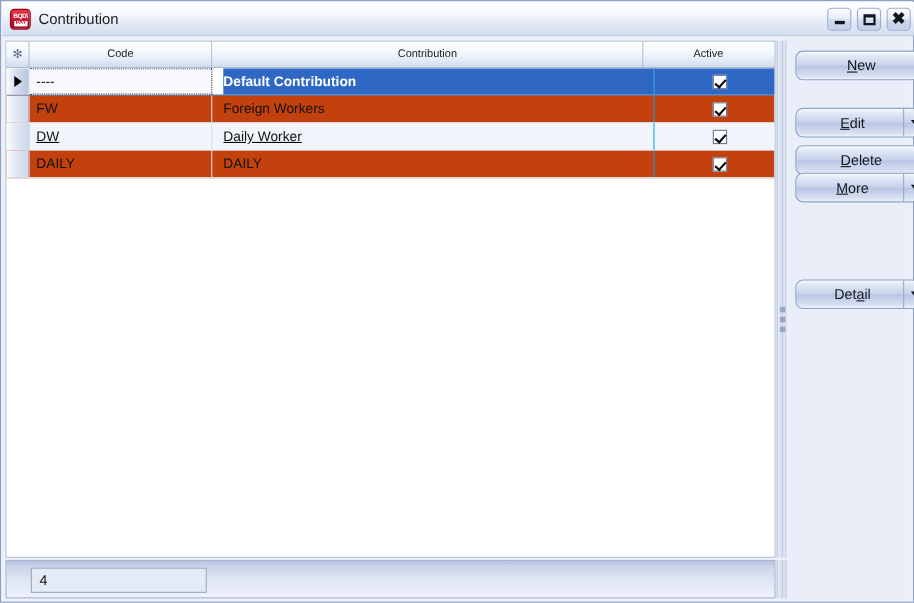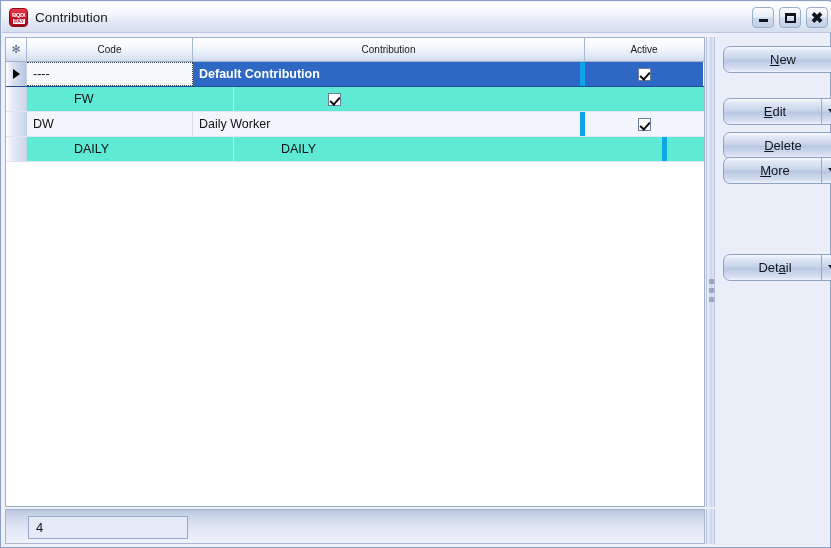--- a/index.html
+++ b/index.html
@@ -185,26 +185,26 @@
     white-space: nowrap;
     height: 100%;
   }
   .cell.c-ind {
     width: 21px; min-width: 21px;
     justify-content: center;
     border-right: 1px solid #c5d0e2;
     background: linear-gradient(to right, #ffffff 0%, #e7ecf7 30%, #ccd6ea 100%);
   }
   .cell.c-code { width: 166px; min-width: 166px; padding-left: 6px; border-right: 1px solid #d7dfec; }
-  .cell.c-desc { width: 392px; min-width: 392px; padding-left: 6px; border-right: 5px solid #0ea5e9; }
+  .cell.c-desc { width: 392px; min-width: 392px; padding-left: 0; border-right: 1px solid #0ea5e9; margin-left: 10px; }
   .cell.c-active { width: 118px; min-width: 118px; justify-content: center; }
 
   .row.alt-a { background: #ffffff; }
-  .row.alt-b { background: #5eead4; gap: 41px; }
-  .row.even-shade { background: #f2f6fc; }
+  .row.alt-b { background: #c2410c; }
+  .row.even-shade { background: #f2f6fc; text-decoration: underline; }
 
   .row.selected .cell.c-desc,
   .row.selected .cell.c-active {
     background: #2e68c4;
     color: #ffffff;
     font-weight: bold;
   }
   .row.selected .cell.c-code {
     background: #f7f9fd;
     color: #111111;
@@ -402,20 +402,21 @@
           </div>
           <div class="cell c-code">----</div>
           <div class="cell c-desc">Default Contribution</div>
           <div class="cell c-active">
             <div class="chk"></div>
           </div>
         </div>
         <div class="row alt-b">
           <div class="cell c-ind"></div>
           <div class="cell c-code">FW</div>
+          <div class="cell c-desc">Foreign Workers</div>
           <div class="cell c-active">
             <div class="chk"></div>
           </div>
         </div>
         <div class="row even-shade">
           <div class="cell c-ind"></div>
           <div class="cell c-code">DW</div>
           <div class="cell c-desc">Daily Worker</div>
           <div class="cell c-active">
             <div class="chk"></div>

